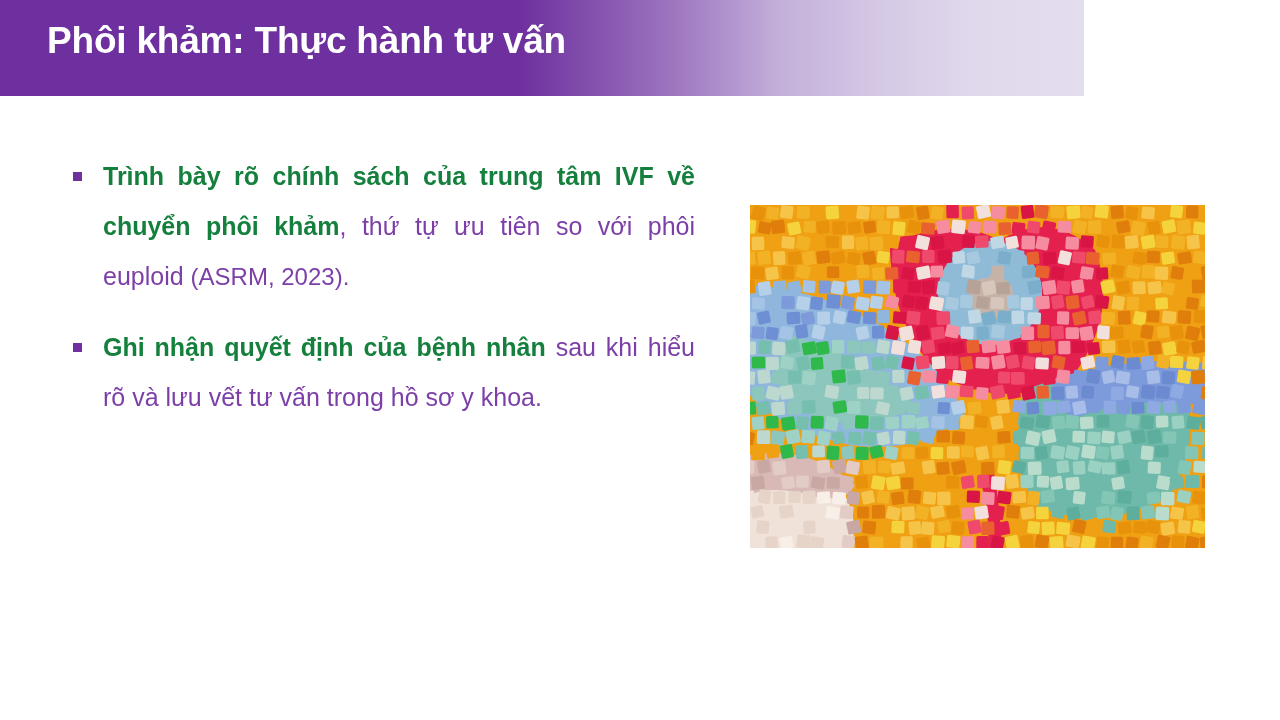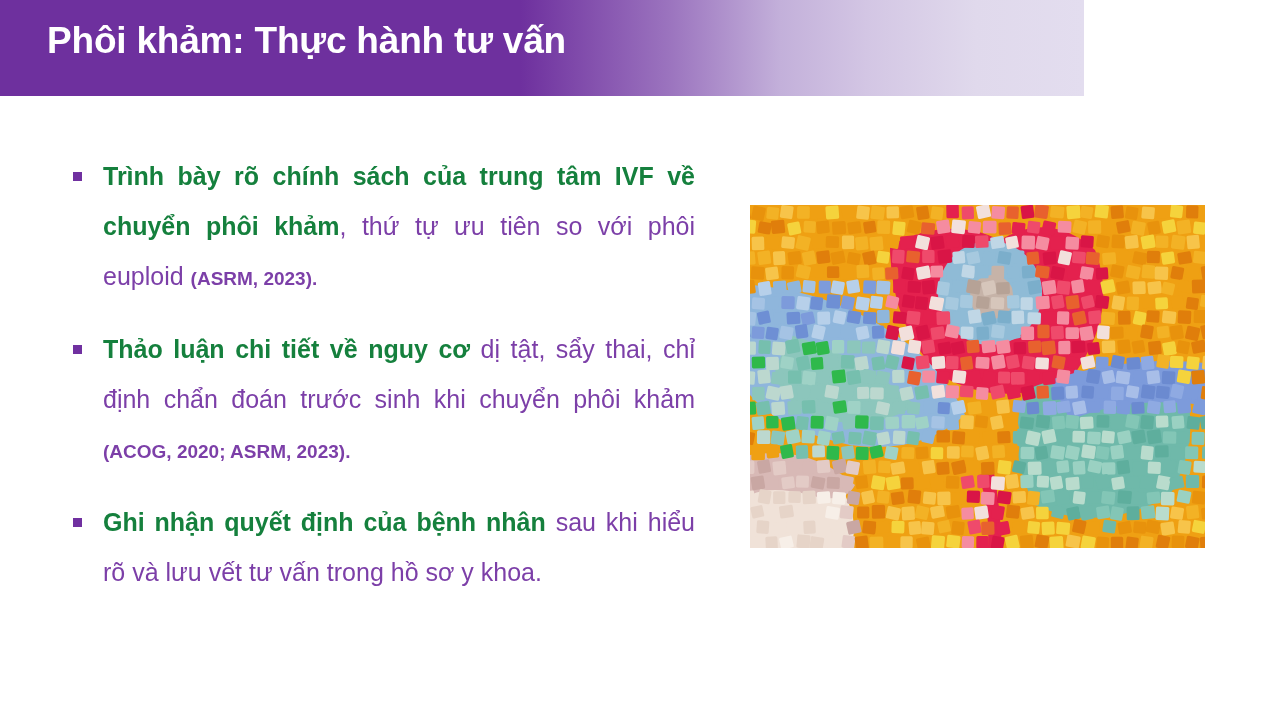--- a/index.html
+++ b/index.html
@@ -82,23 +82,23 @@
 
   .b-strong {
     font-weight: bold;
     color: #15803d;
   }
   .b-normal {
     font-weight: normal;
     color: #7C3FA8;
   }
   .b-cite {
-    font-weight: bold;
+    font-weight: normal;
     color: #7C3FA8;
-    font-size: 19px;
+    font-size: 24px;
   }
 
   
   .mosaic-figure {
     position: absolute;
     left: 750px;
     top: 109px;          
     width: 455px;
     height: 343px;
     overflow: hidden;
@@ -115,24 +115,20 @@
 
 <div class="content-area">
 
   <div class="bullet-list">
 
     <div class="bullet-item">
       <span class="bullet-marker"></span>
       <span class="b-strong">Trình bày rõ chính sách của trung tâm IVF về chuyển phôi khảm</span><span class="b-normal">, thứ tự ưu tiên so với phôi euploid </span><span class="b-cite">(ASRM, 2023).</span>
     </div>
 
-    <div class="bullet-item">
-      <span class="bullet-marker"></span>
-      <span class="b-strong">Thảo luận chi tiết về nguy cơ</span><span class="b-normal"> dị tật, sẩy thai, chỉ định chẩn đoán trước sinh khi chuyển phôi khảm </span><span class="b-cite">(ACOG, 2020; ASRM, 2023).</span>
-    </div>
 
     <div class="bullet-item">
       <span class="bullet-marker"></span>
       <span class="b-strong">Ghi nhận quyết định của bệnh nhân</span><span class="b-normal"> sau khi hiểu rõ và lưu vết tư vấn trong hồ sơ y khoa.</span><span class="b-cite"></span>
     </div>
 
   </div>
 
   <div class="mosaic-figure">
     <svg width="455" height="343" viewBox="0 0 455 343" xmlns="http://www.w3.org/2000/svg">

